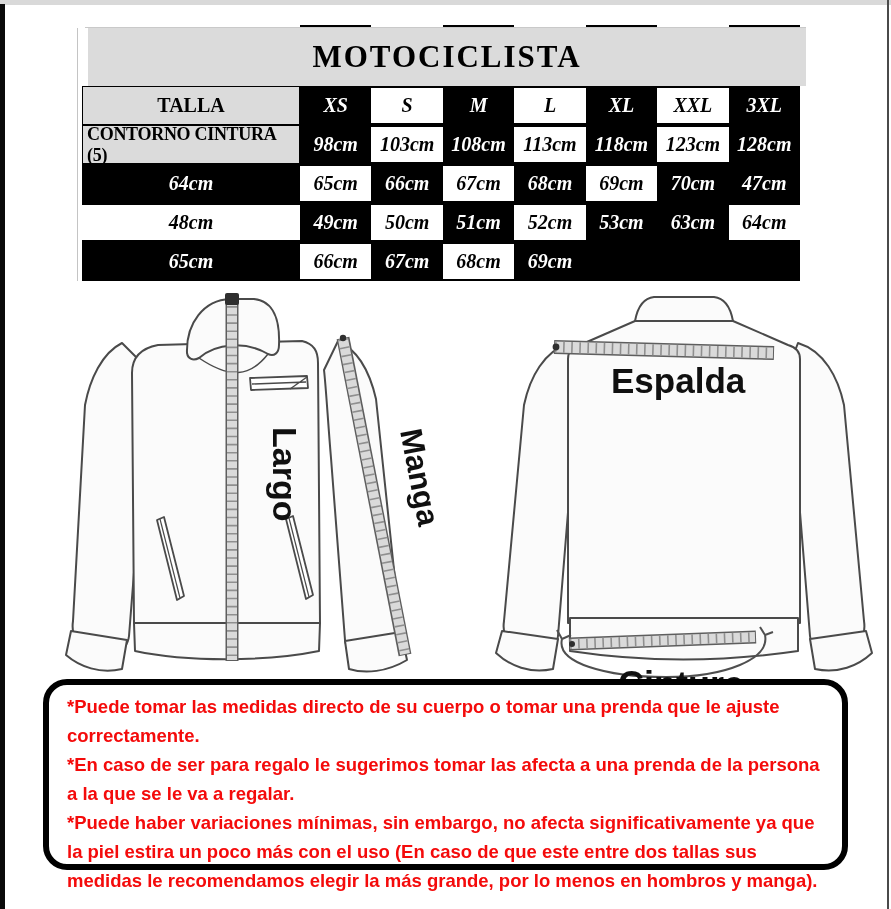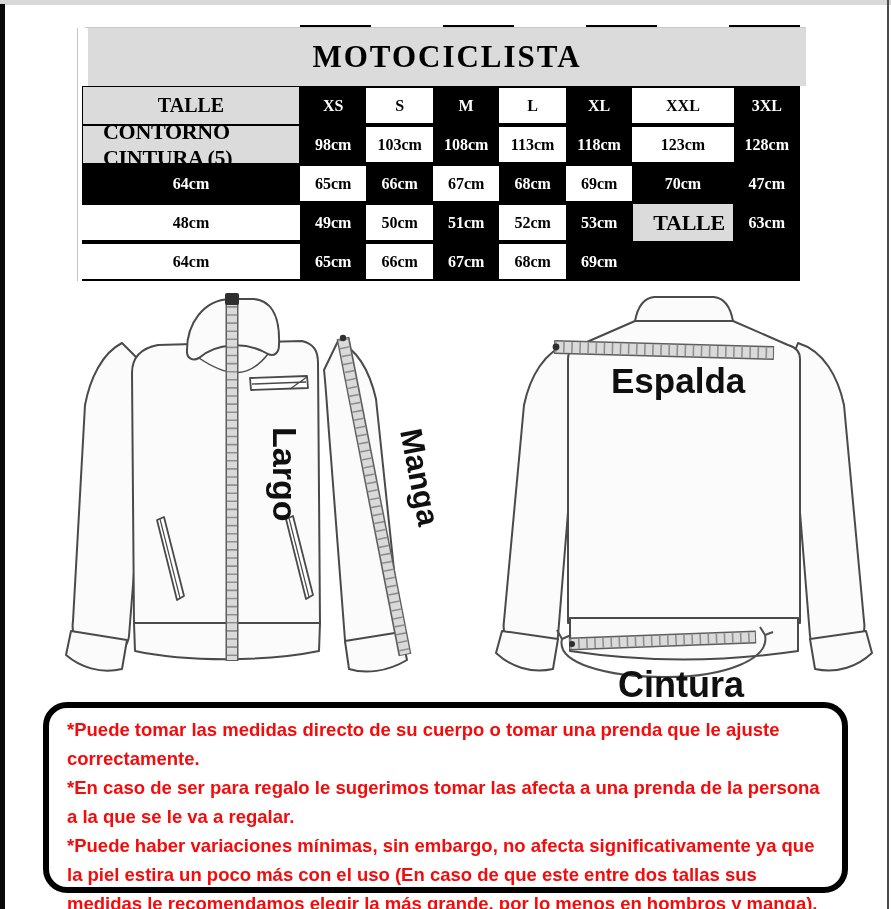--- a/index.html
+++ b/index.html
@@ -16,30 +16,30 @@
   .title-row{position:absolute;left:88px;top:28px;width:718px;height:58px;background:#dbdbdb;
              display:flex;align-items:center;justify-content:center;}
   .title-row .t{font-family:"Liberation Serif","DejaVu Serif",serif;font-weight:700;
              font-size:31px;letter-spacing:2px;color:#000;}
   #size-table{position:absolute;left:82px;top:86px;width:718px;height:195px;background:#000;
              display:grid;grid-template-columns:218px repeat(7,1fr);grid-auto-rows:39px;
              font-family:"Liberation Serif","DejaVu Serif",serif;font-weight:700;}
   .cell{display:flex;align-items:center;justify-content:center;box-sizing:border-box;}
   .label-cell{background:#dbdbdb;border:1.5px solid #000;color:#000;}
   .header-label{font-size:20px;}
-  .row-label{justify-content:flex-start;padding-left:20px;font-size:22px;letter-spacing:-0.3px;}
-  .val{font-size:16px;}
+  .row-label{justify-content:flex-start;padding-left:4px;font-size:18px;letter-spacing:-0.3px;}
+  .val{font-size:20px;font-style:italic;}
   .val.dark{background:#000;color:#fff;}
   .val.light{background:#fff;color:#000;border-top:2.5px solid #000;border-bottom:2.5px solid #000;}
   
   .front-svg{position:absolute;left:50px;top:293px;}
   .back-svg{position:absolute;left:478px;top:293px;}
   .diagram-label{font-family:"Liberation Sans",sans-serif;font-weight:700;fill:#101010;}
   
-  .notes-box{position:absolute;left:43px;top:702px;width:805px;height:191px;box-sizing:border-box;
+  .notes-box{position:absolute;left:43px;top:679px;width:805px;height:191px;box-sizing:border-box;
              border:6px solid #000;border-radius:24px;background:#fff;
              padding:7px 14px 6px 18px;}
   .notes-box p{margin:0;color:#f40b0b;font-weight:700;font-size:18.5px;line-height:29px;
              font-family:"Liberation Sans",sans-serif;}
 </style>
 </head>
 <body>
 
 <div class="page">
 
@@ -52,21 +52,21 @@
   <div class="top-mark" style="left:586px;width:71px;"></div>
   <div class="top-mark" style="left:729px;width:71px;"></div>
   <div class="faint-top"></div>
   <div class="faint-left"></div>
 
   <div class="title-row">
     <span class="t">MOTOCICLISTA</span>
   </div>
 
   <div id="size-table">
-      <div class="cell label-cell header-label">TALLE</div>
+      <div class="cell label-cell header-label">TALLA</div>
       <div class="cell val dark">XS</div>
       <div class="cell val light">S</div>
       <div class="cell val dark">M</div>
       <div class="cell val light">L</div>
       <div class="cell val dark">XL</div>
       <div class="cell val light">XXL</div>
       <div class="cell val dark">3XL</div>
       <div class="cell label-cell row-label">CONTORNO CINTURA (5)</div>
       <div class="cell val dark">98cm</div>
       <div class="cell val light">103cm</div>
@@ -82,21 +82,20 @@
       <div class="cell val dark">68cm</div>
       <div class="cell val light">69cm</div>
       <div class="cell val dark">70cm</div>
       <div class="cell val dark">47cm</div>
       <div class="cell val light">48cm</div>
       <div class="cell val dark">49cm</div>
       <div class="cell val light">50cm</div>
       <div class="cell val dark">51cm</div>
       <div class="cell val light">52cm</div>
       <div class="cell val dark">53cm</div>
-      <div class="cell label-cell row-label">LARGO TALLE (1)</div>
       <div class="cell val dark">63cm</div>
       <div class="cell val light">64cm</div>
       <div class="cell val dark">65cm</div>
       <div class="cell val light">66cm</div>
       <div class="cell val dark">67cm</div>
       <div class="cell val light">68cm</div>
       <div class="cell val dark">69cm</div>
     </div>
 
   <svg class="front-svg" width="430" height="412" viewBox="0 0 430 412">

